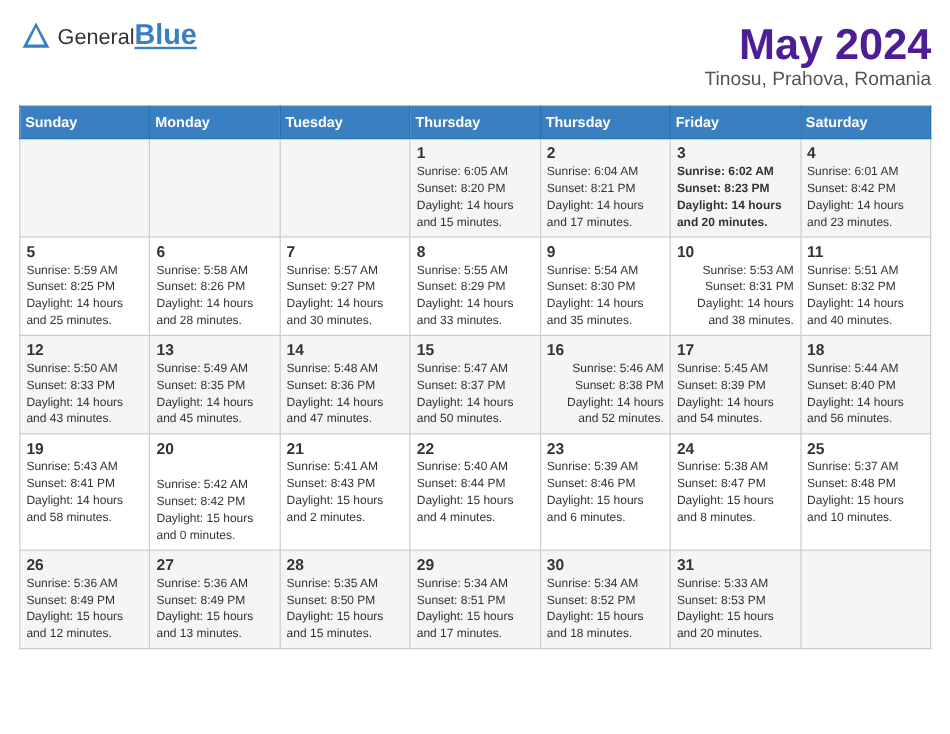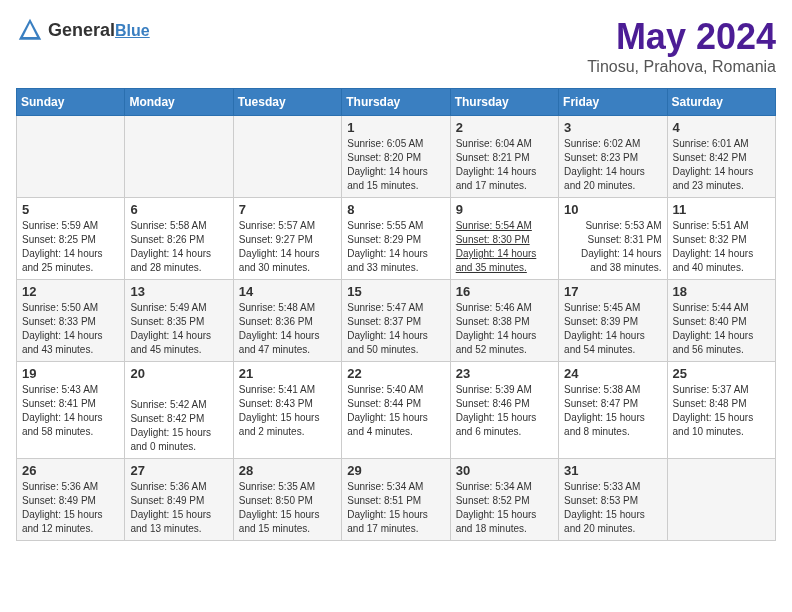--- a/index.html
+++ b/index.html
@@ -16,25 +16,25 @@
       align-items: flex-start;
       margin-bottom: 12px;
     }
     .logo {
       display: flex;
       align-items: center;
       gap: 4px;
     }
     .logo-text-general {
       font-size: 18px;
-      font-weight: bold;
+      font-weight: normal;
       color: #333;
     }
     .logo-text-blue {
-      font-size: 16px;
+      font-size: 24px;
       font-weight: bold;
       color: #3a7fc1;
       text-decoration: underline;
     }
     .logo-icon {
       width: 28px;
       height: 28px;
     }
     .title-block {
       text-align: right;
@@ -137,21 +137,21 @@
         </td>
         <td>
           <span class="day-number">2</span>
           <div class="day-info" style="white-space: pre-line;">Sunrise: 6:04 AM
 Sunset: 8:21 PM
 Daylight: 14 hours
 and 17 minutes.</div>
         </td>
         <td>
           <span class="day-number">3</span>
-          <div class="day-info" style="white-space: pre-line;">Sunrise: 6:02 AM
+          <div class="day-info" style="white-space: pre-line; font-weight: bold;">Sunrise: 6:02 AM
 Sunset: 8:23 PM
 Daylight: 14 hours
 and 20 minutes.</div>
         </td>
         <td>
           <span class="day-number">4</span>
           <div class="day-info" style="white-space: pre-line;">Sunrise: 6:01 AM
 Sunset: 8:42 PM
 Daylight: 14 hours
 and 23 minutes.</div>
@@ -181,21 +181,21 @@
         </td>
         <td>
           <span class="day-number">8</span>
           <div class="day-info" style="white-space: pre-line;">Sunrise: 5:55 AM
 Sunset: 8:29 PM
 Daylight: 14 hours
 and 33 minutes.</div>
         </td>
         <td>
           <span class="day-number">9</span>
-          <div class="day-info" style="white-space: pre-line; text-decoration: underline;">Sunrise: 5:54 AM
+          <div class="day-info" style="white-space: pre-line;">Sunrise: 5:54 AM
 Sunset: 8:30 PM
 Daylight: 14 hours
 and 35 minutes.</div>
         </td>
         <td>
           <span class="day-number">10</span>
           <div class="day-info" style="white-space: pre-line; text-align: right;">Sunrise: 5:53 AM
 Sunset: 8:31 PM
 Daylight: 14 hours
 and 38 minutes.</div>
@@ -232,21 +232,21 @@
         </td>
         <td>
           <span class="day-number">15</span>
           <div class="day-info" style="white-space: pre-line;">Sunrise: 5:47 AM
 Sunset: 8:37 PM
 Daylight: 14 hours
 and 50 minutes.</div>
         </td>
         <td>
           <span class="day-number">16</span>
-          <div class="day-info" style="white-space: pre-line;">Sunrise: 5:46 AM
+          <div class="day-info" style="white-space: pre-line; text-align: right;">Sunrise: 5:46 AM
 Sunset: 8:38 PM
 Daylight: 14 hours
 and 52 minutes.</div>
         </td>
         <td>
           <span class="day-number">17</span>
           <div class="day-info" style="white-space: pre-line;">Sunrise: 5:45 AM
 Sunset: 8:39 PM
 Daylight: 14 hours
 and 54 minutes.</div>

